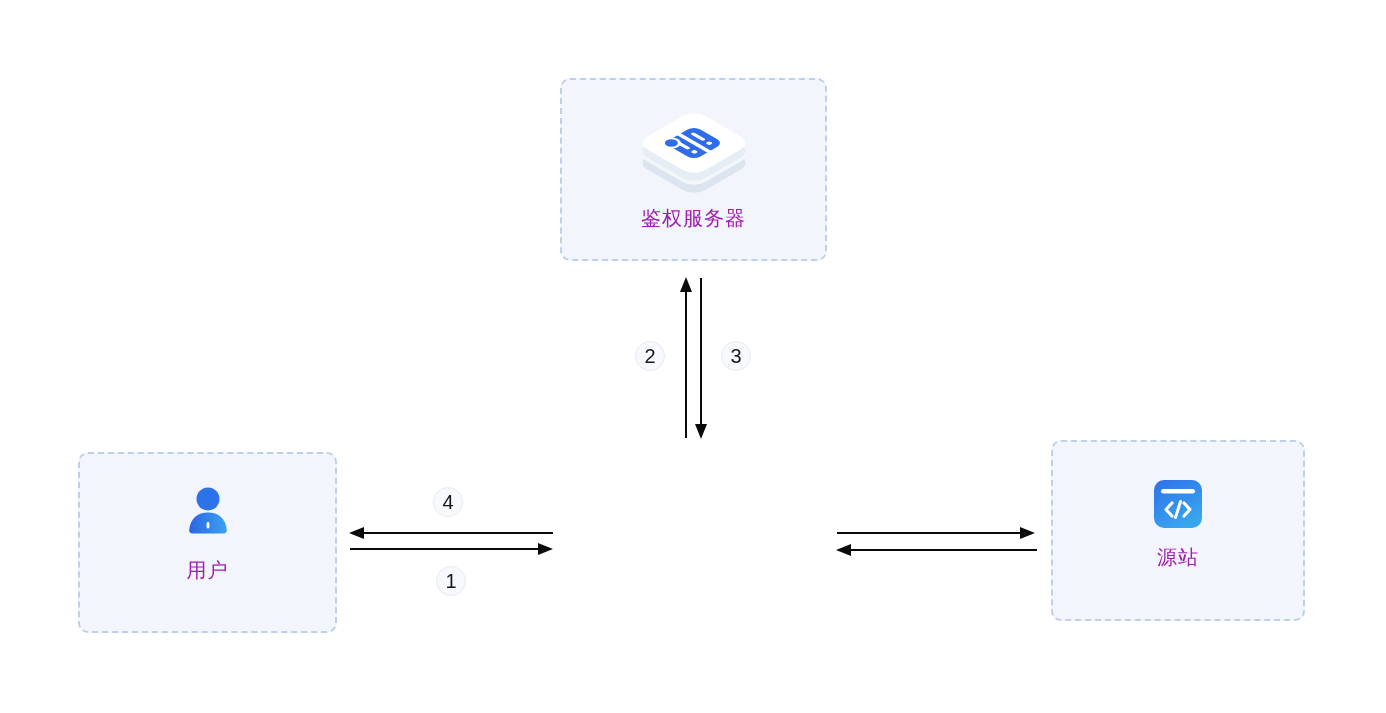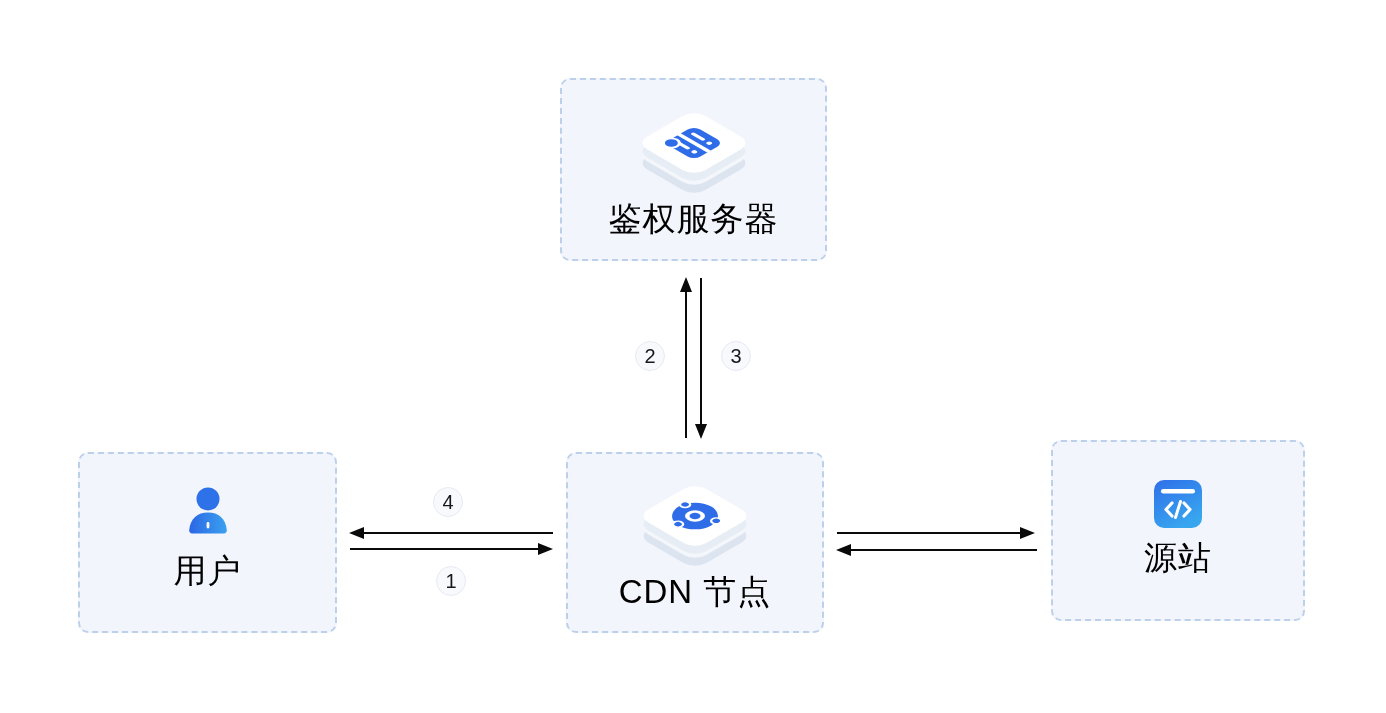--- a/index.html
+++ b/index.html
@@ -10,21 +10,21 @@
   .node{
     position:absolute;box-sizing:border-box;
     background:#f2f5fb;border:2px dashed #bdd0ea;border-radius:10px;
     display:flex;flex-direction:column;align-items:center;justify-content:center;
   }
   .node-auth  {left:560px;top:78px; width:267px;height:183px;}
   .node-user  {left:78px; top:452px;width:259px;height:181px;padding-bottom:12px;}
   .node-cdn   {left:566px;top:452px;width:258px;height:181px;}
   .node-origin{left:1051px;top:440px;width:254px;height:181px;padding-bottom:8px;}
   .node-label{
-    font-size:33px;line-height:33px;color:#000000;letter-spacing:1px;
+    font-size:20px;line-height:33px;color:#a21caf;letter-spacing:1px;
     margin-top:2px;white-space:nowrap;
   }
   .node-user .node-label{margin-top:16px;}
   .node-origin .node-label{margin-top:12px;}
   .arrows{position:absolute;left:0;top:0;pointer-events:none;}
   .arrows line{stroke:#0a0a0a;stroke-width:2;}
   .arrows polygon{fill:#0a0a0a;}
   .badge{
     position:absolute;box-sizing:border-box;width:30px;height:30px;border-radius:50%;
     background:#f8f9fd;border:1px solid #e7eaf2;
@@ -74,43 +74,20 @@
             <stop offset="1" stop-color="#3ba1ef"></stop>
         </linearGradient>
       </defs>
       <circle cx="28" cy="13" r="11.5" fill="#2e72e9"></circle>
       <path d="M28 26.5 C38.5 26.5 45.8 32.5 46.8 44.2 C46.9 46 45.6 47.5 43.8 47.5 L12.2 47.5 C10.4 47.5 9.1 46 9.2 44.2 C10.2 32.5 17.5 26.5 28 26.5 Z" fill="url(#userGrad)"></path>
       <rect x="26.6" y="36" width="2.8" height="6.5" rx="1.4" fill="#ffffff"></rect>
     </svg>
     <div class="node-label">用户</div>
   </div>
 
-  <div class="node node-cdn">
-    <svg width="120" height="95" viewBox="0 0 120 95">
-      <g transform="translate(60,58) scale(1,0.577) rotate(45)">
-          <rect x="-41" y="-41" width="82" height="82" rx="16" fill="#dce4ef"></rect>
-        </g>
-      <g transform="translate(60,50) scale(1,0.577) rotate(45)">
-          <rect x="-41" y="-41" width="82" height="82" rx="16" fill="#f3f6fa"></rect>
-        </g>
-      <g transform="translate(60,46) scale(1,0.577) rotate(45)">
-          <rect x="-41" y="-41" width="82" height="82" rx="16" fill="#e7edf5"></rect>
-        </g>
-      <g transform="translate(60,38) scale(1,0.577) rotate(45)">
-        <rect x="-41" y="-41" width="82" height="82" rx="16" fill="#ffffff"></rect>
-        <circle cx="0" cy="0" r="23" fill="#2f6ce8"></circle>
-        <circle cx="0" cy="0" r="10" fill="#ffffff"></circle>
-        <circle cx="0" cy="0" r="5.5" fill="#2f6ce8"></circle>
-        <circle cx="21" cy="-9" r="5" fill="#2f6ce8" stroke="#ffffff" stroke-width="2.5"></circle>
-        <circle cx="-21" cy="-7" r="5" fill="#2f6ce8" stroke="#ffffff" stroke-width="2.5"></circle>
-        <circle cx="-2" cy="22" r="5" fill="#2f6ce8" stroke="#ffffff" stroke-width="2.5"></circle>
-      </g>
-    </svg>
-    <div class="node-label">CDN 节点</div>
-  </div>
 
   <div class="node node-origin">
     <svg width="50" height="50" viewBox="0 0 50 50">
       <defs>
         <linearGradient id="originGrad" x1="0" y1="0" x2="0.55" y2="1">
           <stop offset="0" stop-color="#2f6fe9"></stop>
             <stop offset="1" stop-color="#38a6ef"></stop>
         </linearGradient>
       </defs>
       <rect x="1" y="1" width="48" height="48" rx="10" fill="url(#originGrad)"></rect>

